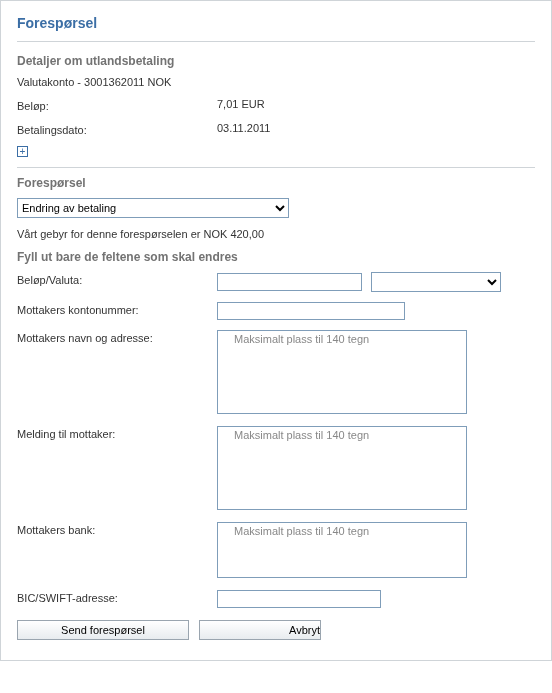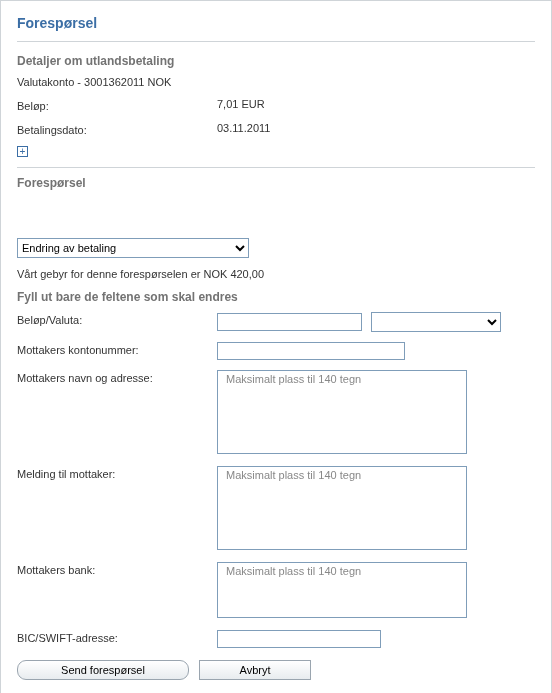--- a/index.html
+++ b/index.html
@@ -69,40 +69,40 @@
     border-top: 1px solid #cfd4d8;
     margin: 6px 0 8px 0;
   }
   select {
     font-family: inherit;
     font-size: 11px;
     height: 20px;
     border: 1px solid #7f9db9;
     background: #fff;
   }
-  .select-wide { width: 232px; margin-top: 40px; }
+  .select-wide { width: 272px; }
   .select-currency { width: 130px; }
   input[type="text"] {
     font-family: inherit;
     font-size: 11px;
     height: 18px;
     border: 1px solid #7f9db9;
     padding: 1px 3px;
     background: #fff;
   }
   .in-amount { width: 145px; margin-right: 6px; }
   .in-account { width: 188px; }
   .in-bic { width: 164px; }
   textarea {
     font-family: inherit;
     font-size: 11px;
     border: 1px solid #7f9db9;
     width: 250px;
     height: 84px;
-    padding: 2px 8px;
+    padding: 2px 16px;
     resize: none;
     overflow-y: scroll;
     color: #333;
   }
   textarea.short { height: 56px; }
   textarea::placeholder { color: #888; }
   .fee-text {
     margin: 8px 0 10px 0;
   }
   .buttons {
@@ -112,22 +112,22 @@
   }
   .btn {
     font-family: inherit;
     font-size: 11px;
     height: 20px;
     border: 1px solid #9aa5af;
     background: linear-gradient(#ffffff, #e8ecef);
     cursor: pointer;
     padding: 0;
   }
-  .btn-send { width: 172px; border-radius: 9px; }
-  .btn-cancel { width: 112px; }
+  .btn-send { width: 172px; }
+  .btn-cancel { width: 122px; text-align: right; }
 </style>
 </head>
 <body>
 
 <div class="page">
 
   <div class="page-title">Forespørsel</div>
 
   <div class="section-title">Detaljer om utlandsbetaling</div>
 

